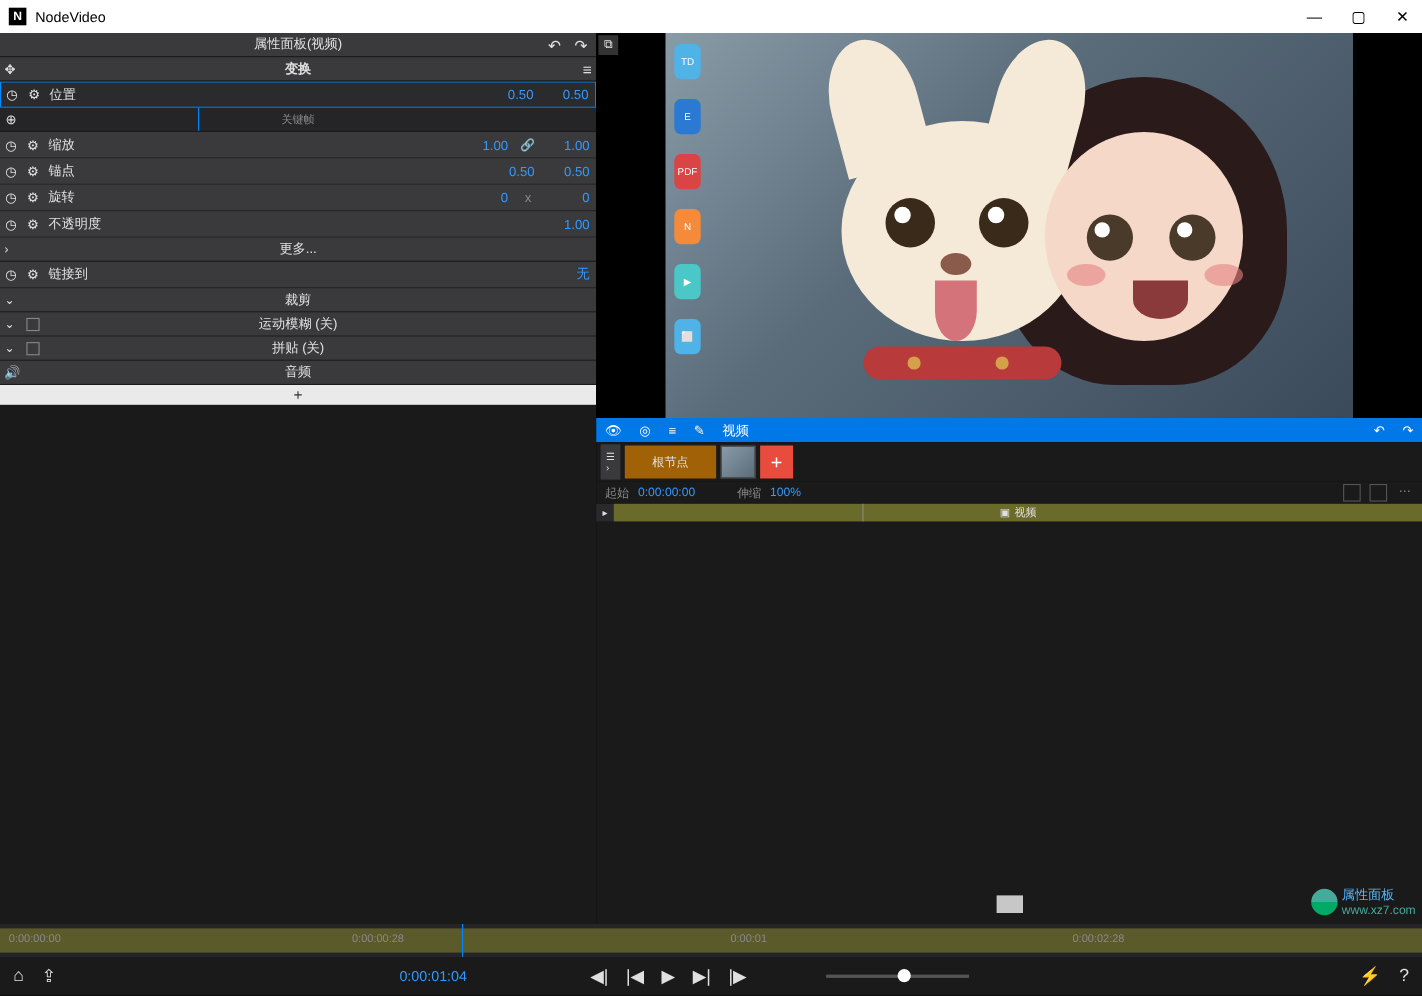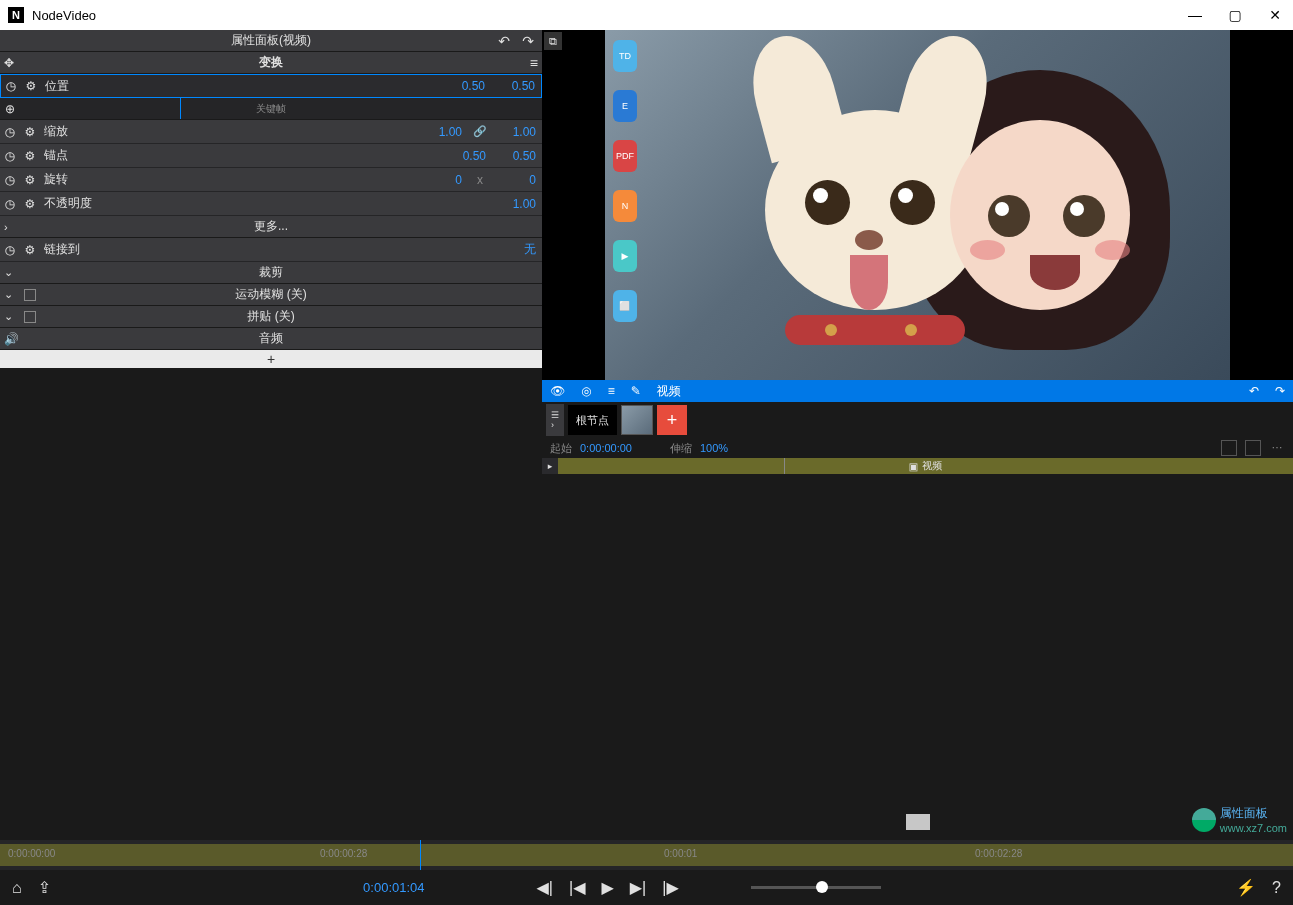--- a/index.html
+++ b/index.html
@@ -80,21 +80,21 @@
 .di { width: 24px; height: 32px; border-radius: 6px; display: flex; align-items: center; justify-content: center; font-size: 9px; color: #fff; }
 
 
 .node-toolbar { height: 22px; background: #0078e7; display: flex; align-items: center; padding: 0 8px; gap: 16px; color: #fff; font-size: 12px; }
 .node-toolbar .ico { cursor: pointer; }
 .node-toolbar .spacer { flex: 1; }
 
 
 .node-strip { height: 36px; background: #1a1a1a; display: flex; align-items: center; padding: 0 4px; gap: 4px; }
 .node-strip .side-btn { width: 18px; height: 32px; background: #3a3a3d; display: flex; flex-direction: column; align-items: center; justify-content: center; color: #e0e0e0; font-size: 9px; cursor: pointer; }
-.node-tab { height: 30px; padding: 0 8px; background: #000000; display: flex; align-items: center; color: #e0e0e0; font-size: 11px; cursor: pointer; }
+.node-tab { height: 30px; padding: 0 25px; background: #a16207; display: flex; align-items: center; color: #e0e0e0; font-size: 11px; cursor: pointer; }
 .node-thumb { width: 32px; height: 30px; background: linear-gradient(135deg,#8a9ba8,#5a6b7a); border: 1px solid #555; }
 .node-add { width: 30px; height: 30px; background: #e74c3c; display: flex; align-items: center; justify-content: center; color: #fff; font-size: 18px; cursor: pointer; }
 
 
 .info-row { height: 20px; background: #1a1a1a; display: flex; align-items: center; padding: 0 8px; font-size: 11px; gap: 8px; }
 .info-row .lbl { color: #888; } .info-row .v { color: #3399ff; cursor: pointer; }
 .info-row .spacer { flex: 1; }
 .info-row .box { width: 16px; height: 16px; border: 1px solid #555; cursor: pointer; }
 
 

